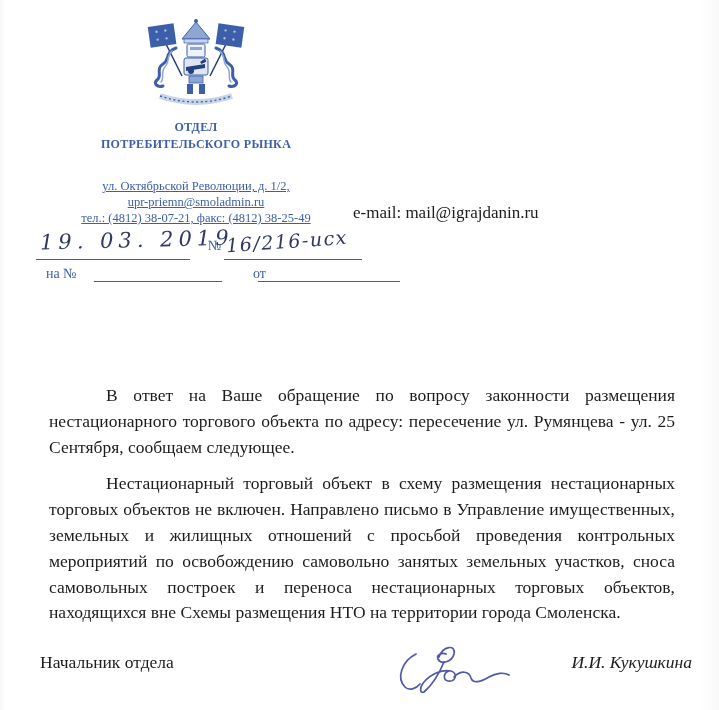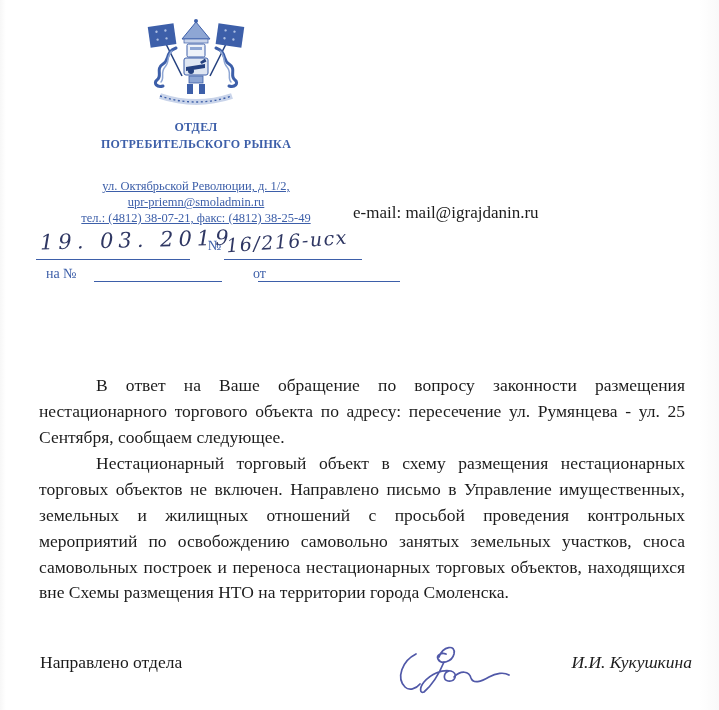--- a/index.html
+++ b/index.html
@@ -76,21 +76,21 @@
   .reply-label{position:absolute;left:0;top:0;}
   .reply-line1{position:absolute;left:48px;top:15px;width:128px;border-bottom:1.5px solid var(--accent);}
   .reply-from{position:absolute;left:207px;top:0;}
   .reply-line2{position:absolute;left:212px;top:15px;width:142px;border-bottom:1.5px solid var(--accent);}
   
   .body-text{
     position:absolute;left:38px;top:372px;width:648px;
     font-size:17.5px;line-height:25.8px;color:var(--body-text);
     text-align:justify;
   }
-  .body-text p{text-indent:57px;margin:1px;}
+  .body-text p{text-indent:57px;margin:11px;}
   
   .sig-row{position:absolute;left:40px;top:628px;width:652px;height:78px;}
   .sig-position{position:absolute;left:0;top:24px;font-size:17.5px;color:var(--body-text);}
   .sig-scrawl{position:absolute;left:352px;top:0px;}
   .sig-name{position:absolute;right:0;top:24px;font-size:17.5px;color:var(--body-text);font-style:italic;}
 </style>
 </head>
 <body>
 
 <div class="page">
@@ -169,21 +169,21 @@
     <span class="reply-from">от</span>
     <span class="reply-line2"></span>
   </div>
 
   <div class="body-text">
     <p>В ответ на Ваше обращение по вопросу законности размещения нестационарного торгового объекта по адресу: пересечение ул. Румянцева - ул. 25 Сентября, сообщаем следующее.</p>
     <p>Нестационарный торговый объект в схему размещения нестационарных торговых объектов не включен. Направлено письмо в Управление имущественных, земельных и жилищных отношений с просьбой проведения контрольных мероприятий по освобождению самовольно занятых земельных участков, сноса самовольных построек и переноса нестационарных торговых объектов, находящихся вне Схемы размещения НТО на территории города Смоленска.</p>
   </div>
 
   <div class="sig-row">
-    <span class="sig-position">Направлено отдела</span>
+    <span class="sig-position">Начальник отдела</span>
     <svg class="sig-scrawl" width="126" height="80" viewBox="0 0 126 80" aria-hidden="true">
       <g fill="none" stroke="#5058a8" stroke-width="1.7" stroke-linecap="round">
         <path d="M24 26 C 10 33, 4 50, 13 59 C 17 63, 24 61, 28 56"></path>
         <path d="M47 29 C 51 18, 64 16, 62 26 C 60 34, 49 37, 46 31 C 44 27, 50 24, 54 26"></path>
         <path d="M52 34 C 47 46, 39 58, 32 64 C 28 66, 27 60, 32 54 C 39 46, 50 41, 59 43 C 66 45, 64 54, 56 53 C 51 52, 51 45, 57 43"></path>
         <path d="M62 49 C 69 42, 77 43, 79 50 C 81 56, 89 54, 97 49 C 104 45, 112 44, 117 47"></path>
       </g>
     </svg>
     <span class="sig-name">И.И. Кукушкина</span>
   </div>

